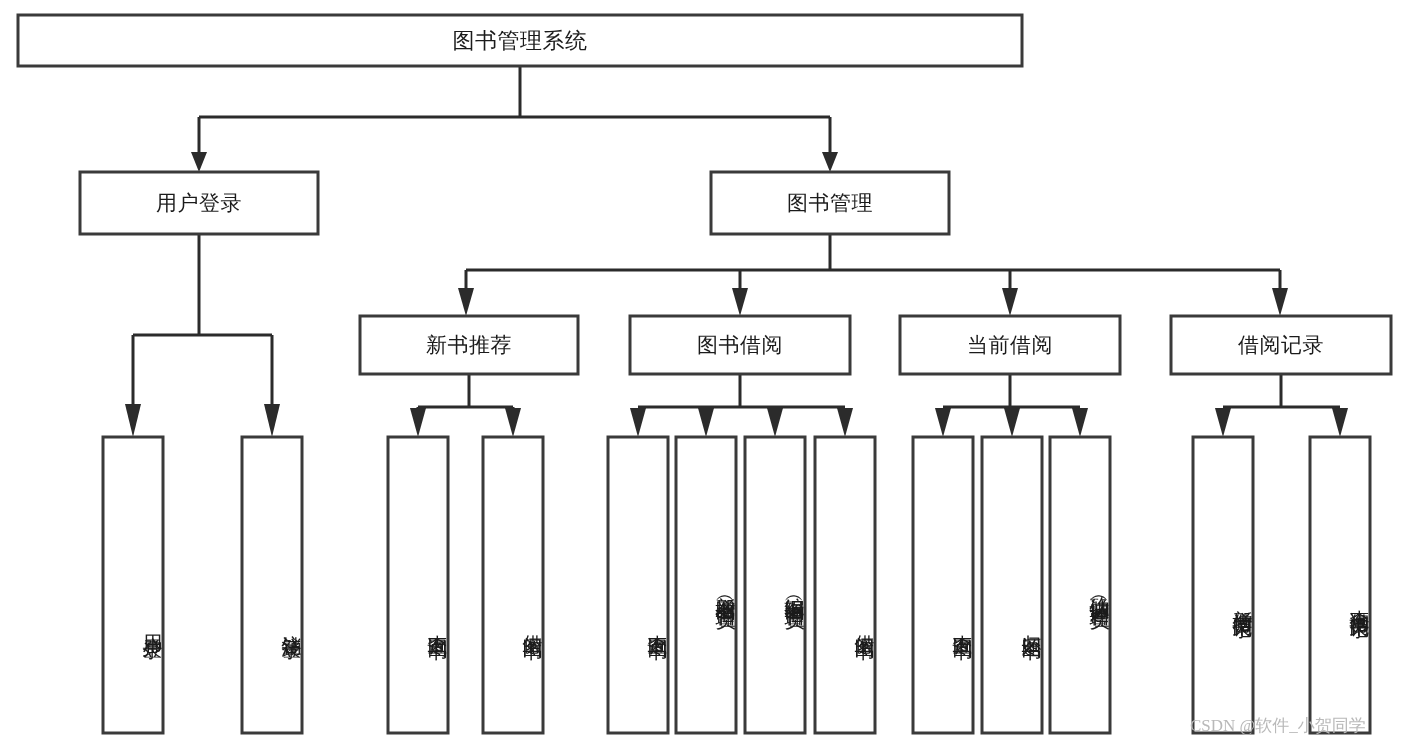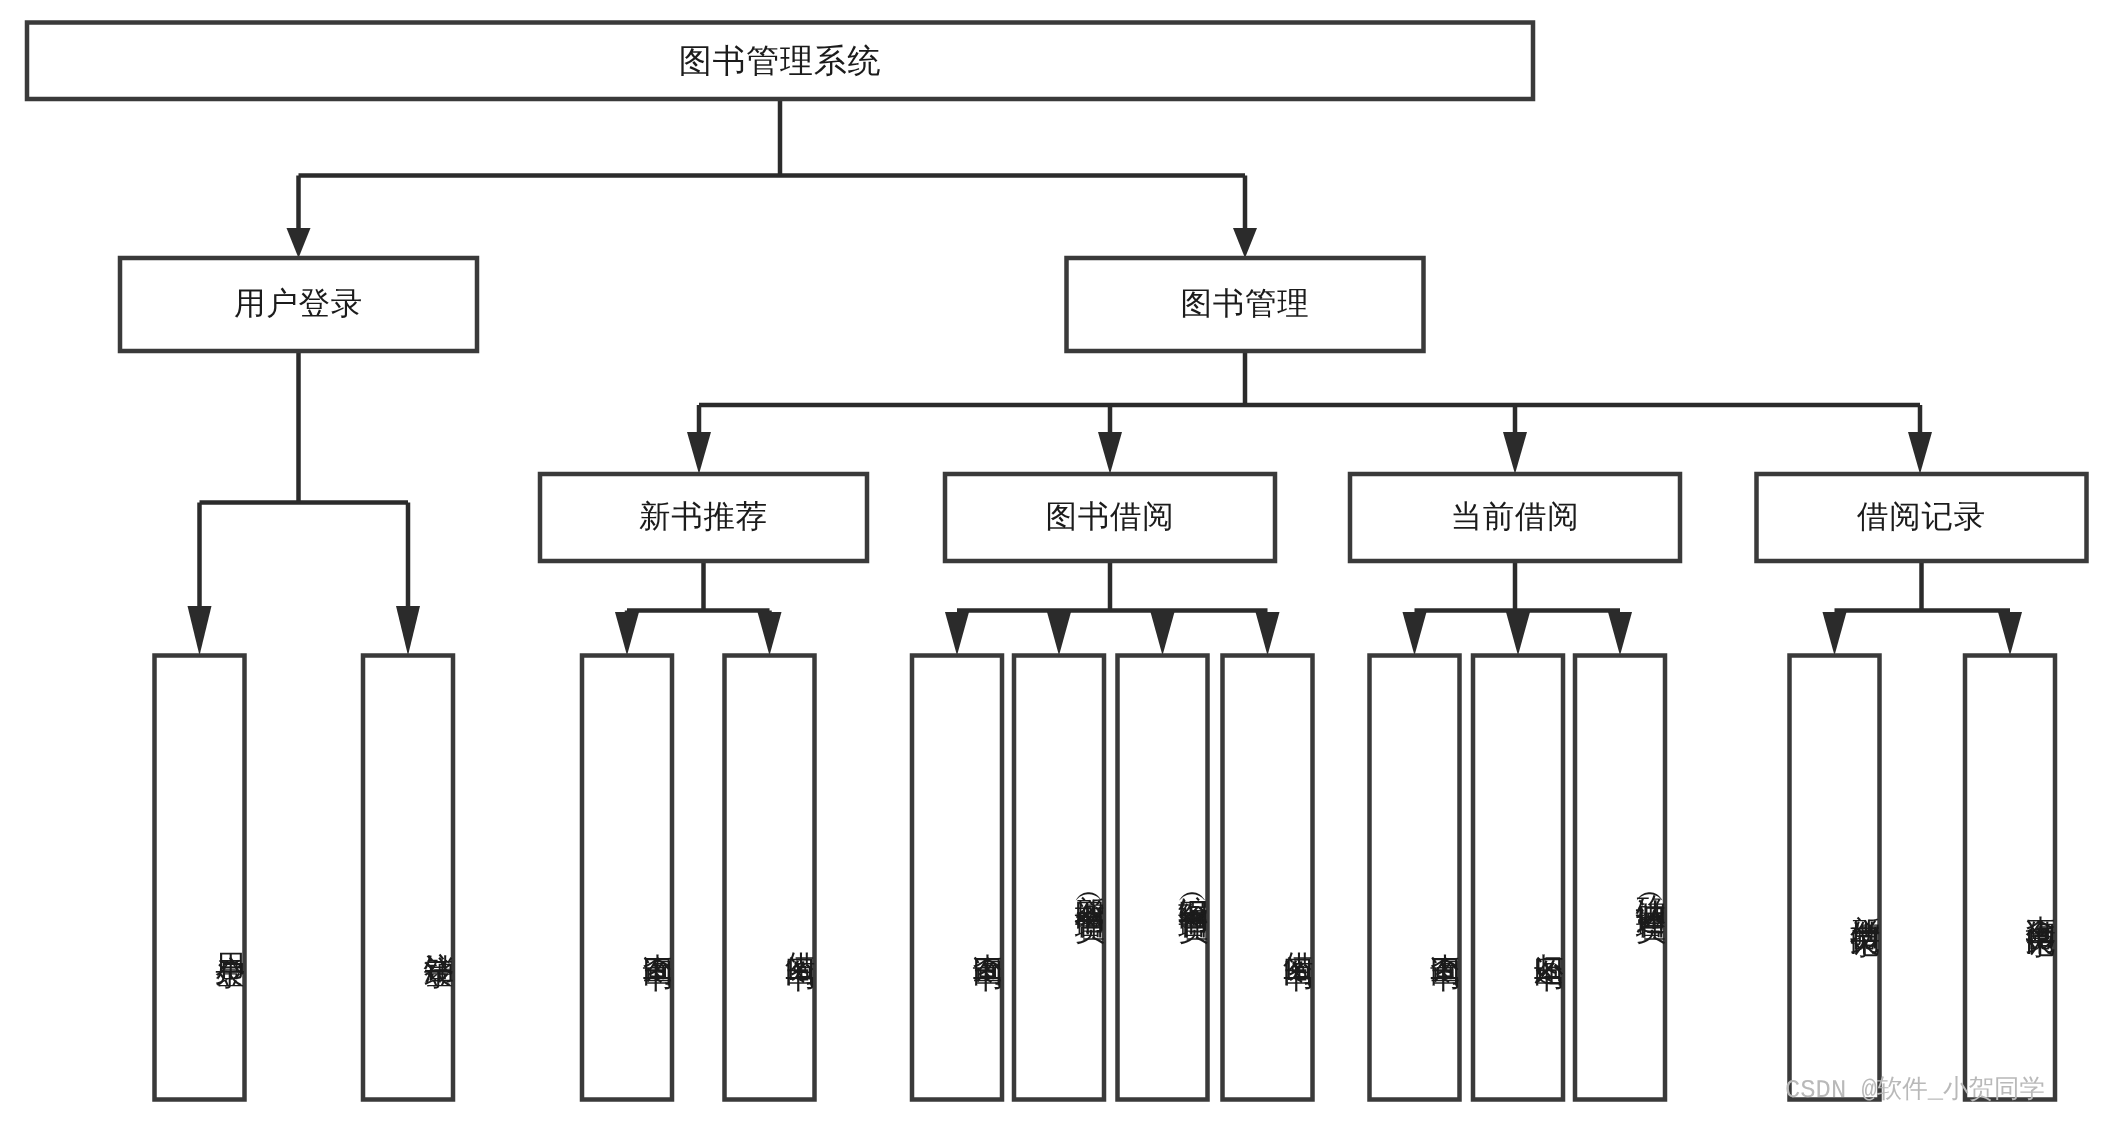--- a/index.html
+++ b/index.html
@@ -63,21 +63,21 @@
     line-height: 1.02;
     letter-spacing: 2px;
     white-space: nowrap;
     display: flex;
     align-items: flex-start;
     justify-content: center;
     pointer-events: none;
   }
   .watermark {
     position: absolute;
-    font-family: Liberation Mono, monospace;
+    font-family: Liberation Serif, serif;
     font-size: 17px;
     color: #b9b9b9;
     white-space: nowrap;
     left: 1190px;
     top: 714px;
   }
 </style>
 </head>
 <body>
 

